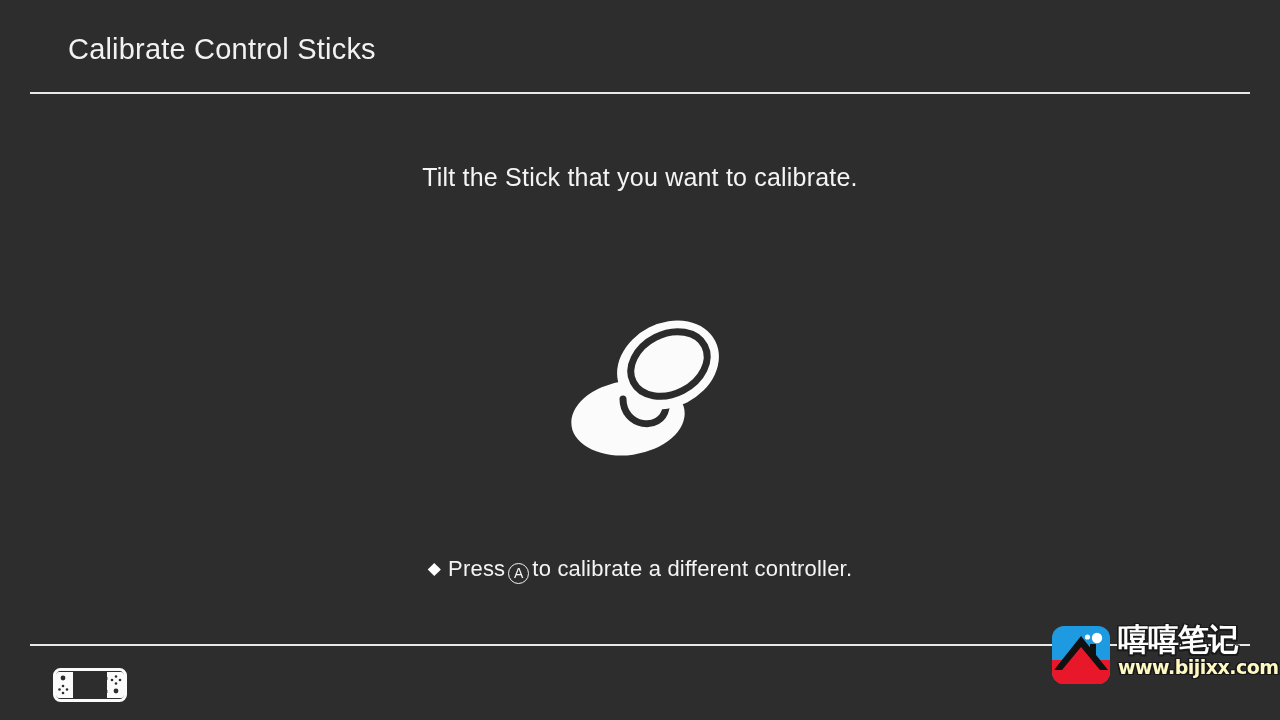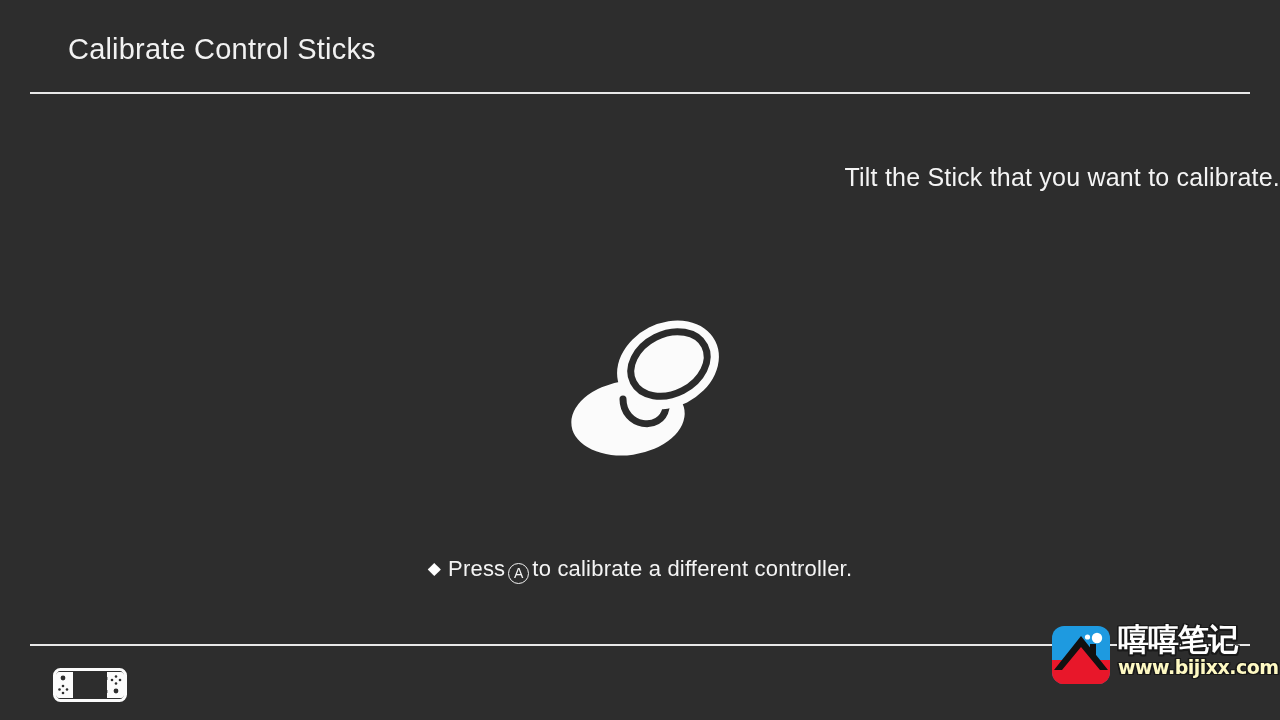--- a/index.html
+++ b/index.html
@@ -36,21 +36,21 @@
     background:#e8e8e8;
   }
   #divider-top    { top:92px; }
   #divider-bottom { top:644px; }
 
   
   #instruction {
     position:absolute;
     left:0; top:163px;
     width:1280px;
-    text-align:right;
+    text-align:center;
     font-size:25px;
     font-weight:300;
     color:#f4f4f4;
     letter-spacing:0.2px;
   }
 
   
   #stick-illustration {
     position:absolute;
     left:565px; top:315px;

